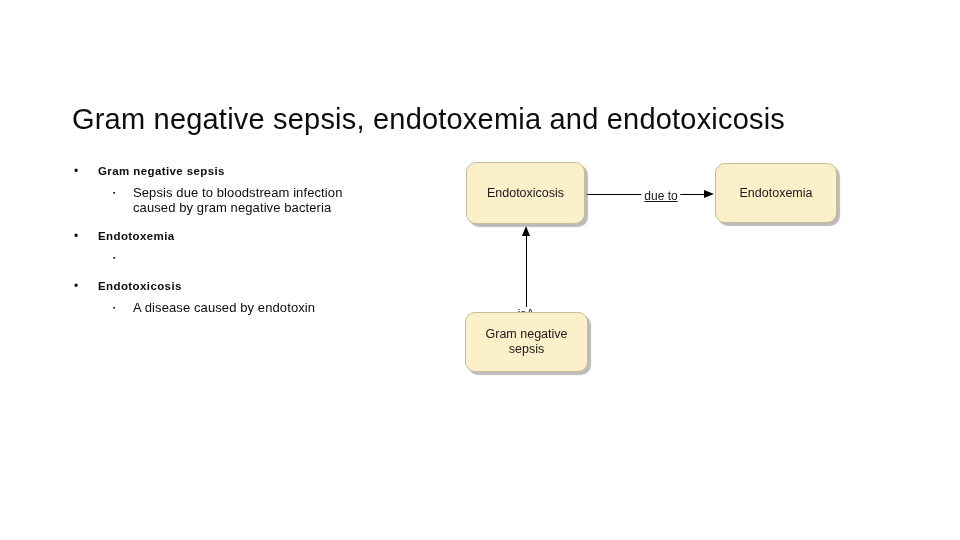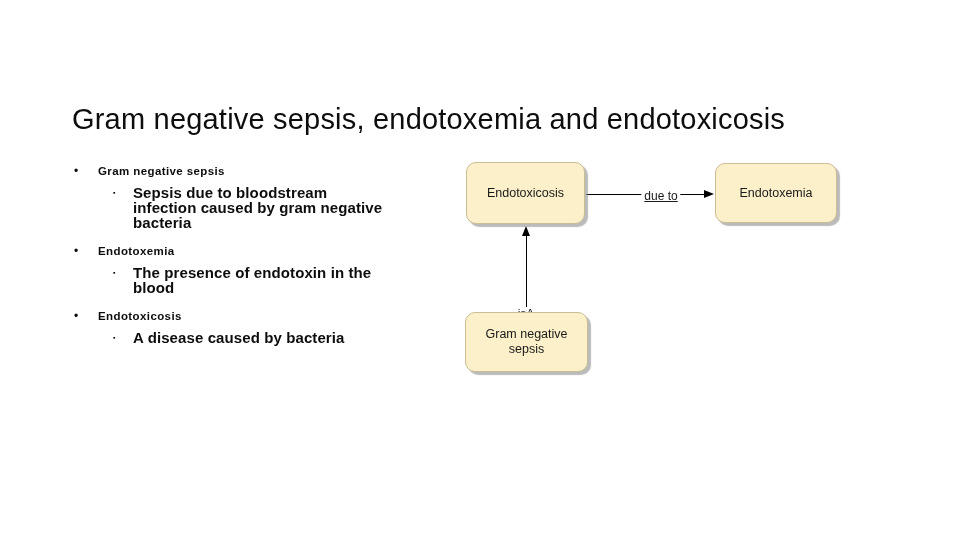--- a/index.html
+++ b/index.html
@@ -65,22 +65,22 @@
   .l2 .sq {
     width: 20px;
     flex: 0 0 20px;
     font-size: 7px;
     line-height: 15px;
     padding-left: 2px;
     color: #0d0d0d;
   }
   .l2 .l2-text {
     max-width: 250px;
-    font-size: 15px;
-    font-weight: 700;
+    font-size: 13px;
+    font-weight: 400;
     letter-spacing: 0.1px;
     line-height: 15px;
     color: #0d0d0d;
   }
 
   
   .diagram { position: absolute; left: 0; top: 0; width: 960px; height: 540px; }
   .node {
     position: absolute;
     box-sizing: border-box;
@@ -152,32 +152,31 @@
       </div>
     </div>
 
     <div class="bullet-group">
       <div class="l1">
         <span class="dot">•</span>
         <span class="l1-text">Endotoxemia</span>
       </div>
       <div class="l2">
         <span class="sq">▪</span>
-        <span class="l2-text">The presence of endotoxin in the blood</span>
       </div>
     </div>
 
     <div class="bullet-group">
       <div class="l1">
         <span class="dot">•</span>
         <span class="l1-text">Endotoxicosis</span>
       </div>
       <div class="l2">
         <span class="sq">▪</span>
-        <span class="l2-text">A disease caused by bacteria</span>
+        <span class="l2-text">A disease caused by endotoxin</span>
       </div>
     </div>
 
   </div>
 
   <div class="diagram">
 
     <div class="edge-line edge-h"></div>
     <div class="arrowhead arrow-right"></div>
     <span class="edge-label label-dueto">due to</span>

